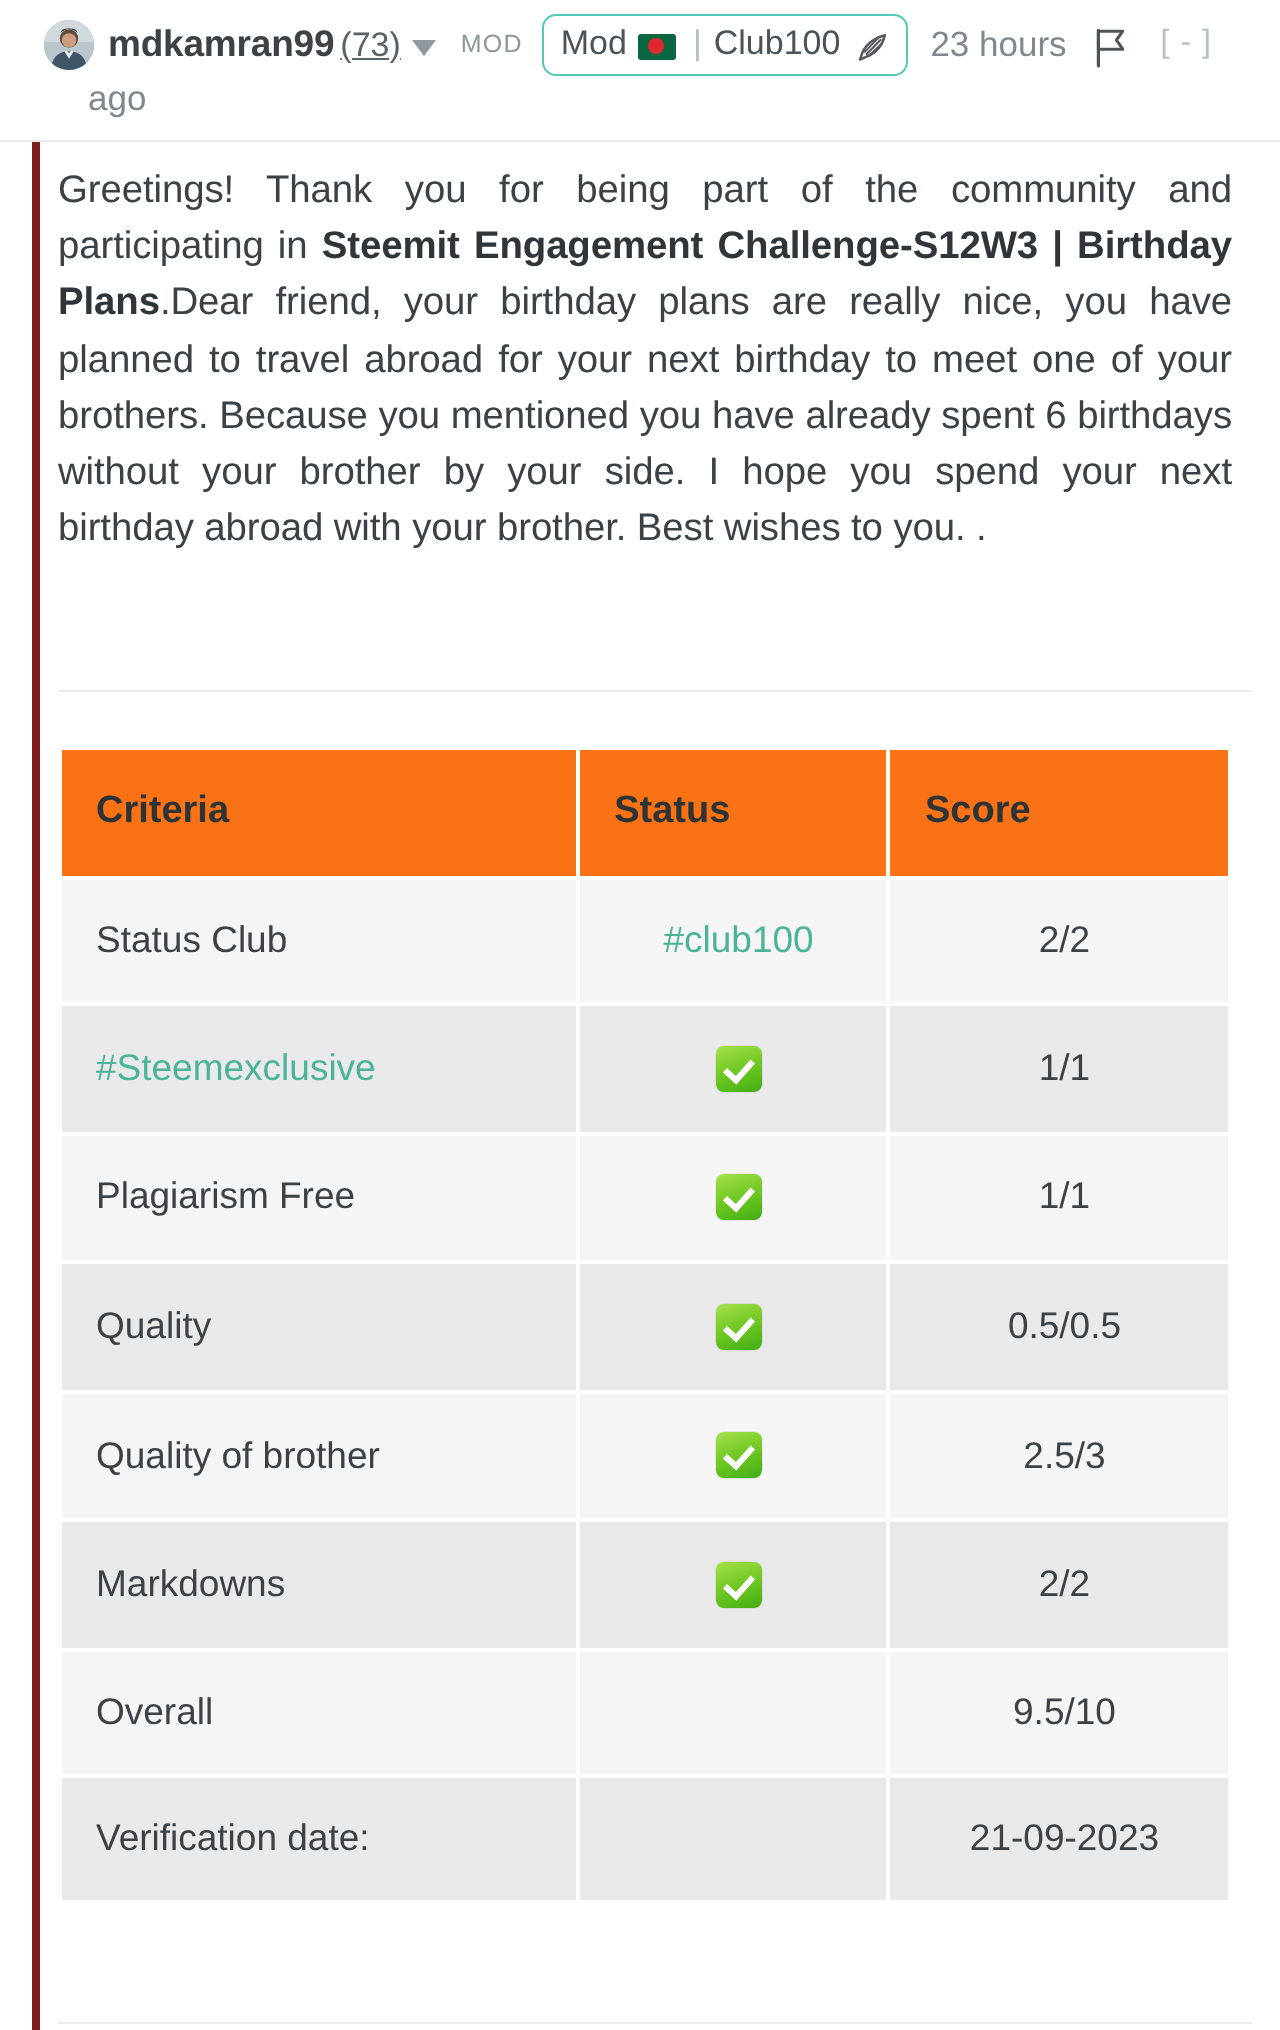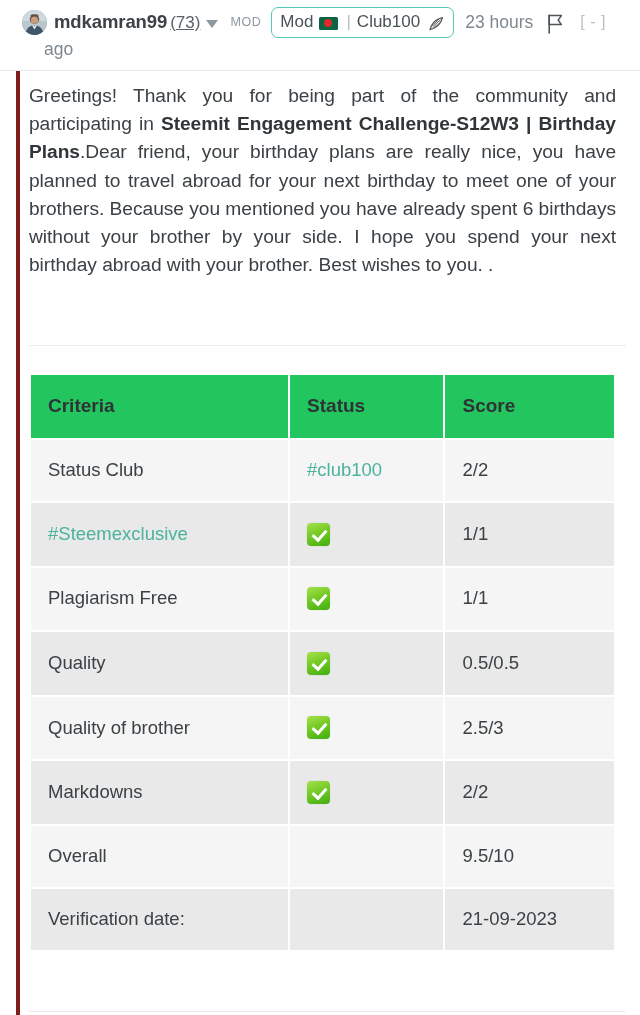--- a/index.html
+++ b/index.html
@@ -217,41 +217,41 @@
     border-spacing: 2px 2px;
     table-layout: fixed;
     font-size: 18.5px;
   }
 
   table.criteria-table col.c-criteria { width: 44.4%; }
   table.criteria-table col.c-status   { width: 26.5%; }
   table.criteria-table col.c-score    { width: 29.1%; }
 
   table.criteria-table th {
-    background: #22c55e;
+    background: #f97316;
     color: #2e3336;
     font-weight: bold;
     text-align: left;
     padding: 20px 0 21px 17px;
     font-size: 19px;
     vertical-align: middle;
   }
 
   table.criteria-table td {
     padding: 19px 12px 20px 17px;
     color: #3b4145;
     vertical-align: middle;
     height: 60px;
   }
 
   table.criteria-table tbody tr:nth-child(odd) td { background: #f5f5f5; }
   table.criteria-table tbody tr:nth-child(even) td { background: #e9e9e9; }
 
   td.cell-status, td.cell-score {
-    text-align: left;
+    text-align: center;
     padding-left: 0;
     padding-right: 0;
   }
 
   .link-teal {
     color: #4ab39a;
   }
 
   
   .check-box {

